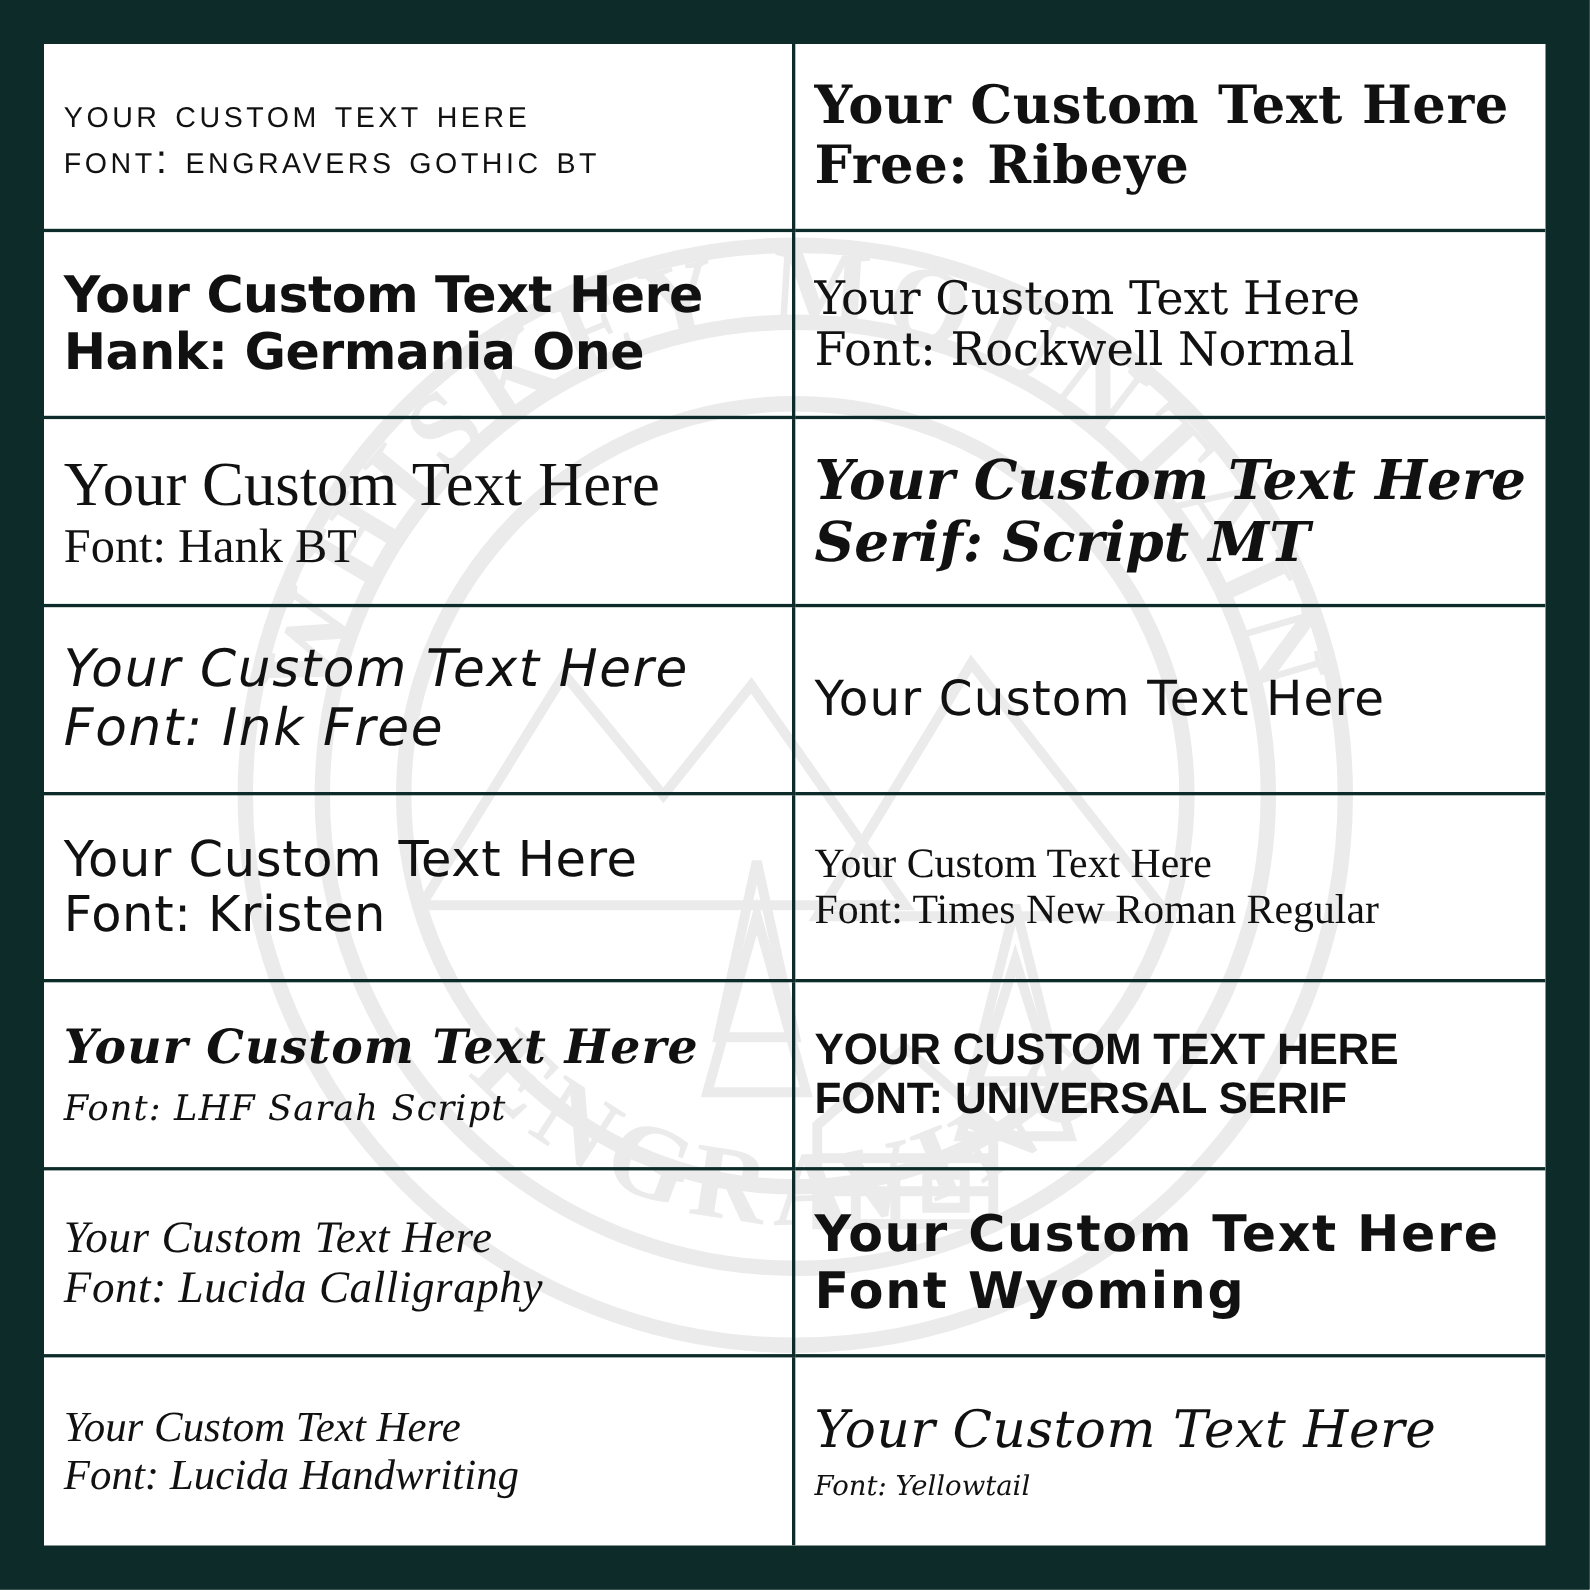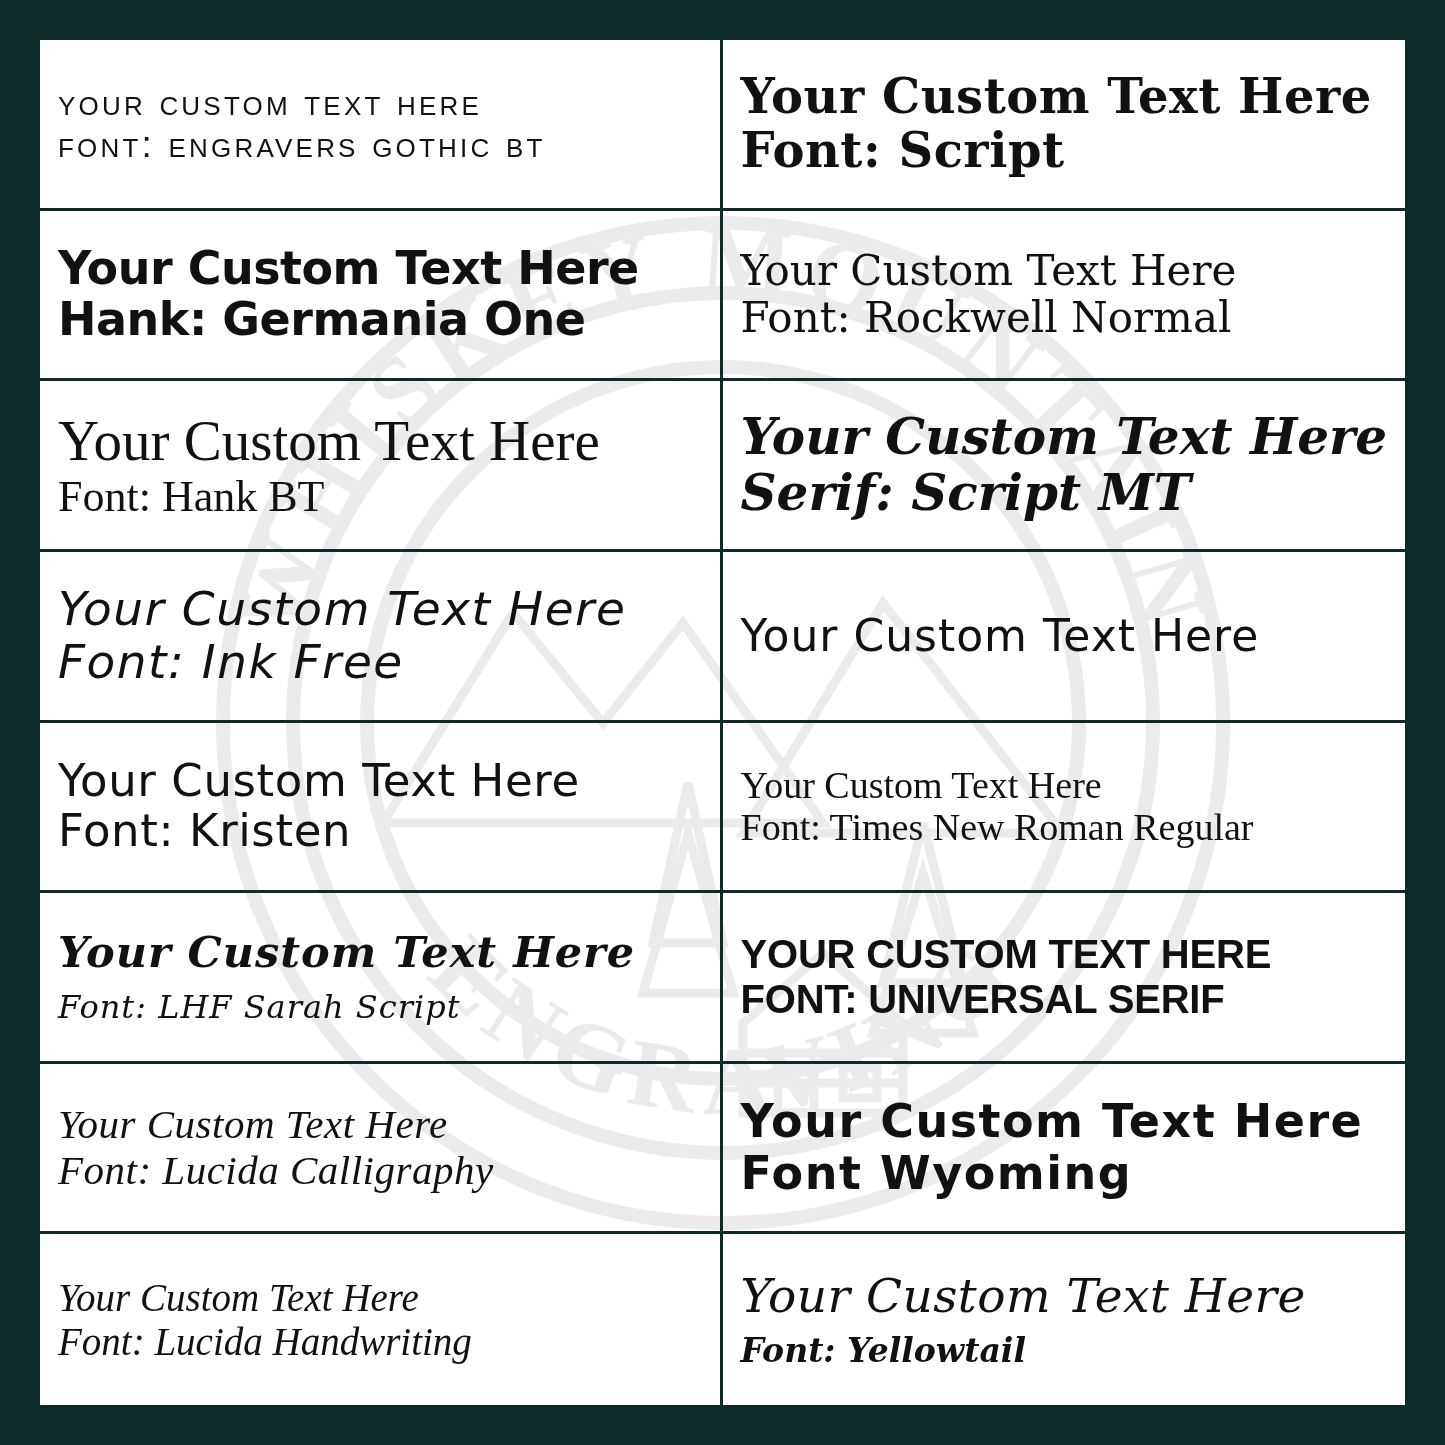--- a/index.html
+++ b/index.html
@@ -203,22 +203,22 @@
   .s-yellowtail .line1 {
     font-family: "DejaVu Serif", serif;
     font-style: italic;
     font-weight: 400;
     font-size: 47px;
     letter-spacing: 0.5px;
   }
   .s-yellowtail .line2 {
     font-family: "DejaVu Serif", serif;
     font-style: italic;
-    font-weight: 700;
-    font-size: 33px;
+    font-weight: 400;
+    font-size: 25px;
     margin-top: 10px;
   }
 </style>
 </head>
 <body>
 
 <div id="page">
   <div id="sheet">
 
     <svg id="watermark" viewBox="0 0 1080 1080" xmlns="http://www.w3.org/2000/svg">
@@ -255,21 +255,21 @@
         <rect x="660" y="885" width="34" height="30"></rect>
       </g>
     </svg>
 
     <div class="cell s-engravers">
       <div class="line1">Your Custom Text Here</div>
       <div class="line2">Font: Engravers Gothic BT</div>
     </div>
     <div class="cell col2 s-ribeye">
       <div class="line1">Your Custom Text Here</div>
-      <div class="line2">Font: Script</div>
+      <div class="line2">Free: Ribeye</div>
     </div>
 
     <div class="cell s-germania">
       <div class="line1">Your Custom Text Here</div>
       <div class="line2">Hank: Germania One</div>
     </div>
     <div class="cell col2 s-rockwell">
       <div class="line1">Your Custom Text Here</div>
       <div class="line2">Font: Rockwell Normal</div>
     </div>

